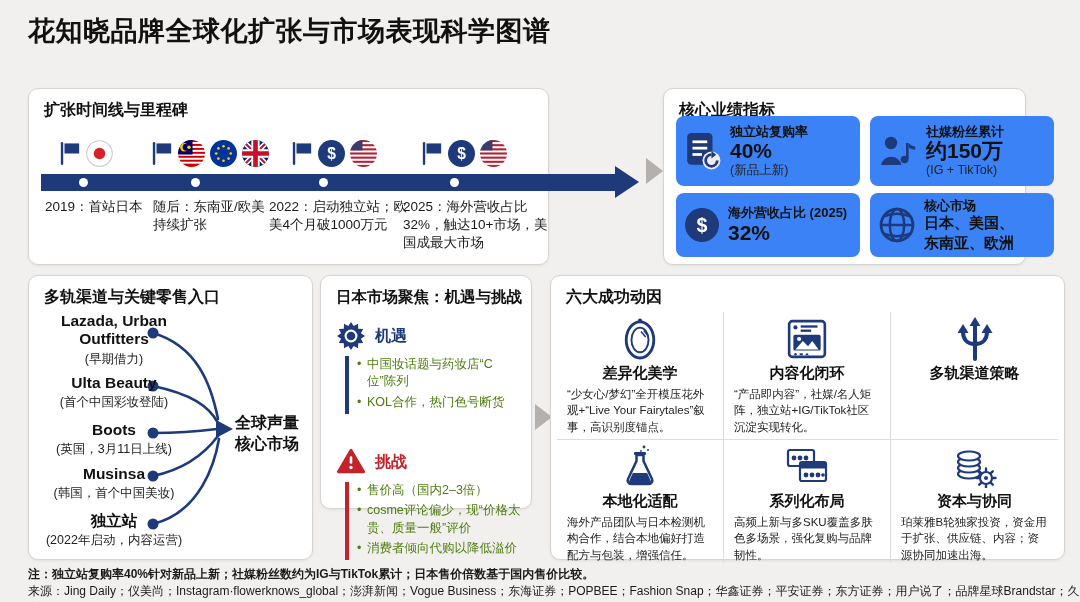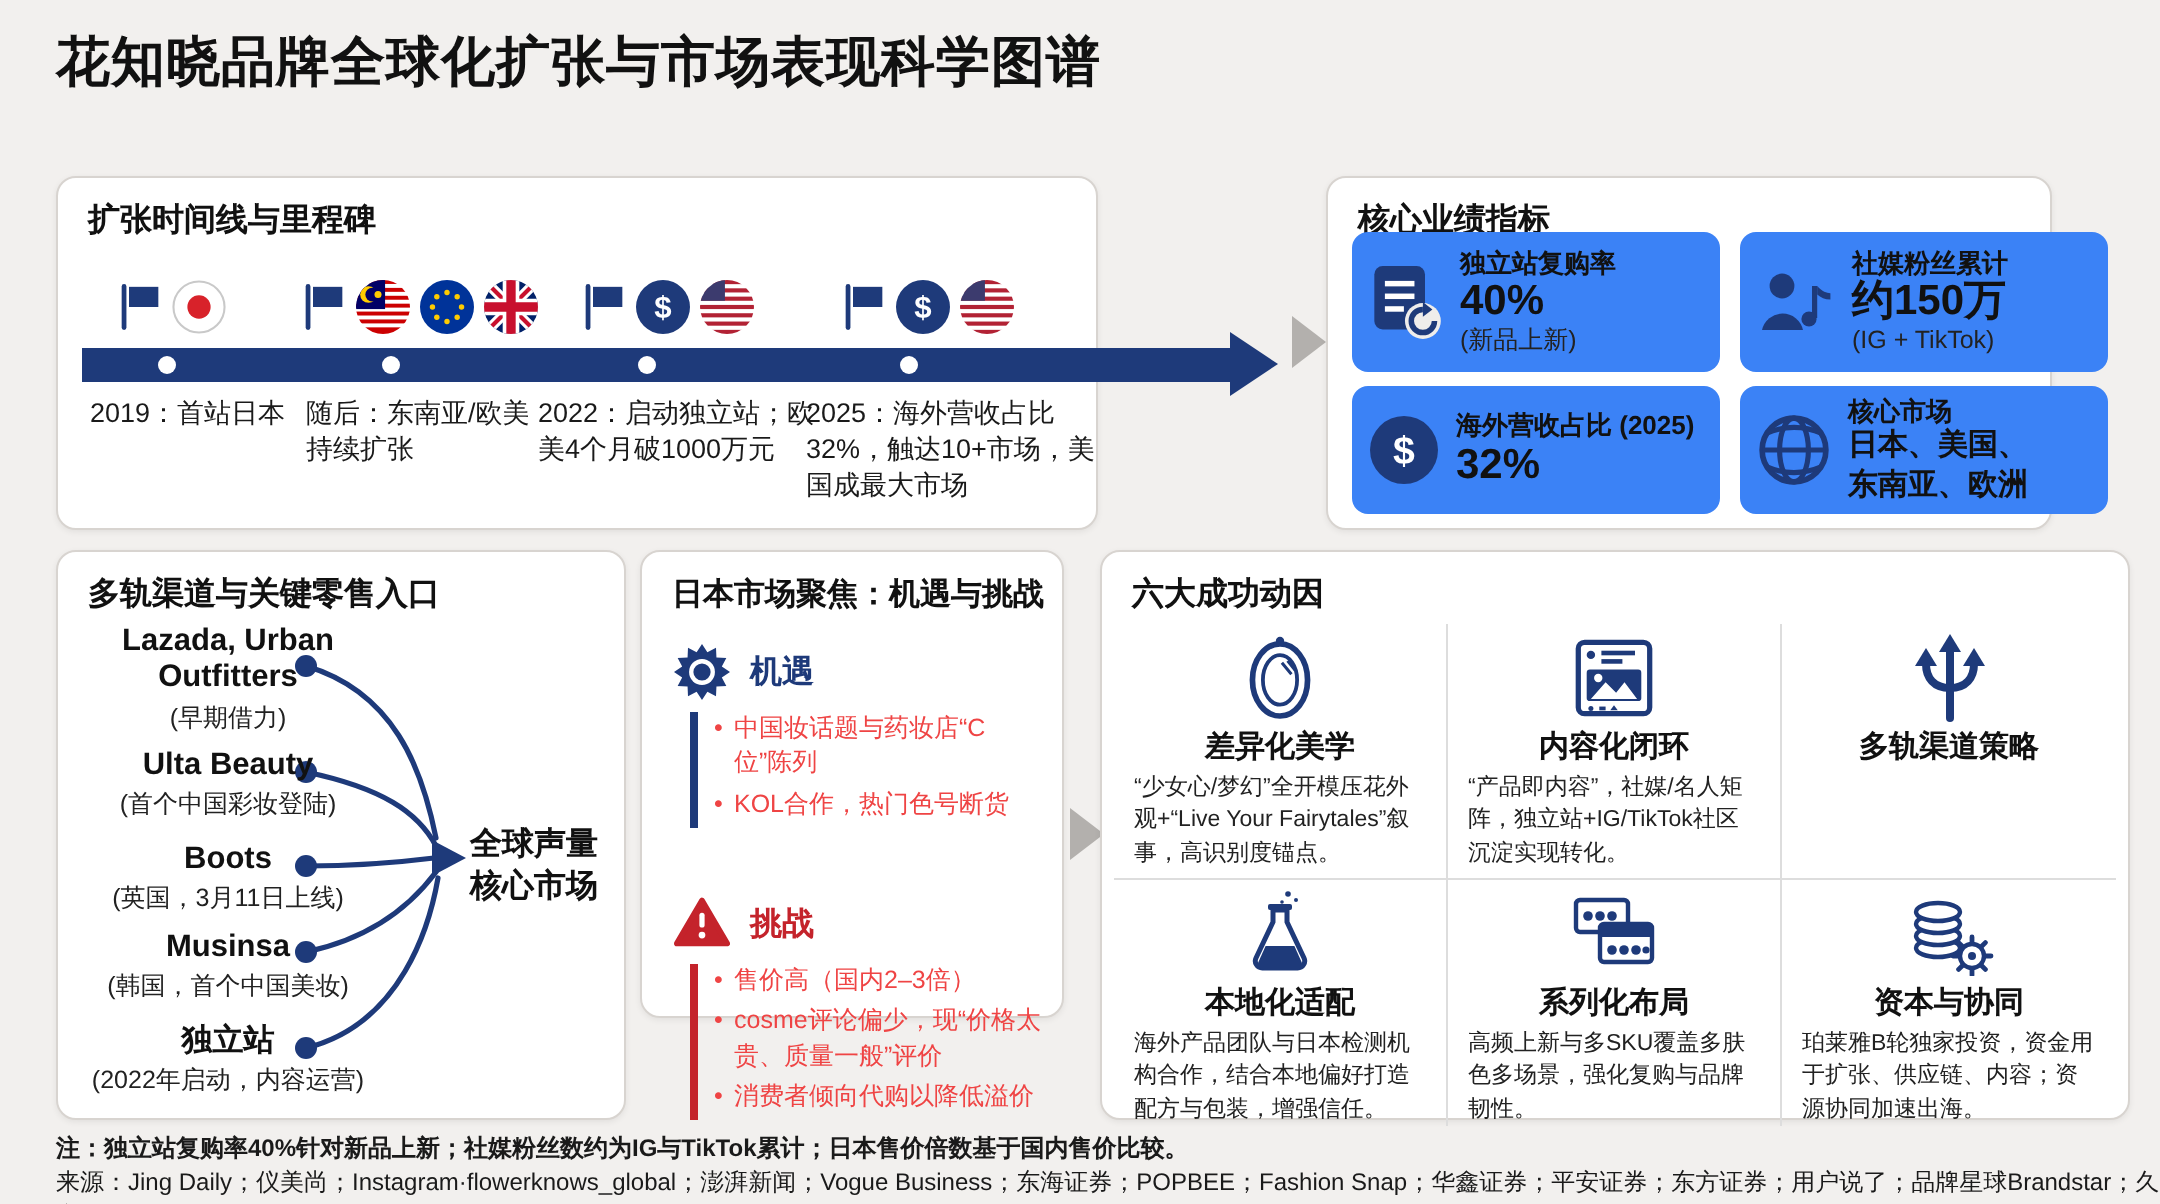--- a/index.html
+++ b/index.html
@@ -41,21 +41,21 @@
   .ch-note { font-size:12.5px; color:#222; margin-top:2px; white-space:nowrap; }
   .ch-svg { position:absolute; left:0; top:0; }
   .ch-target { position:absolute; left:192px; top:137px; width:92px; text-align:center; font-size:16px; font-weight:bold; line-height:1.3; }
 
   
   #japan-box { left:320px; top:275px; width:212px; height:234px; }
   .jp-block-title { position:absolute; font-size:16px; font-weight:bold; }
   .jp-icon { position:absolute; }
   .jp-list { position:absolute; left:24px; width:176px; border-left:4px solid #1e3a7a; padding-left:8px; list-style:none; }
   .jp-list.red { border-left-color:#c4232b; }
-  .jp-list li { font-size:12.5px; line-height:1.38; color:#ef4444; padding-left:10px; position:relative; margin-bottom:3px; }
+  .jp-list li { font-size:12.5px; line-height:1.38; color:#4d7c0f; padding-left:10px; position:relative; margin-bottom:3px; }
   .jp-list li::before { content:"•"; position:absolute; left:0; }
 
   
   #drivers-box { left:550px; top:275px; width:515px; height:285px; }
   .drv-grid { position:absolute; left:6px; right:6px; top:36px; bottom:6px;
     display:grid; grid-template-columns:repeat(3,1fr); grid-template-rows:128px auto; }
   .drv-cell { padding:4px 10px 0; border-right:1px solid #ddd; }
   .drv-cell:nth-child(3n) { border-right:none; }
   .drv-cell:nth-child(-n+3) { border-bottom:1px solid #ddd; }
   .drv-icon { height:46px; display:flex; align-items:center; justify-content:center; }

